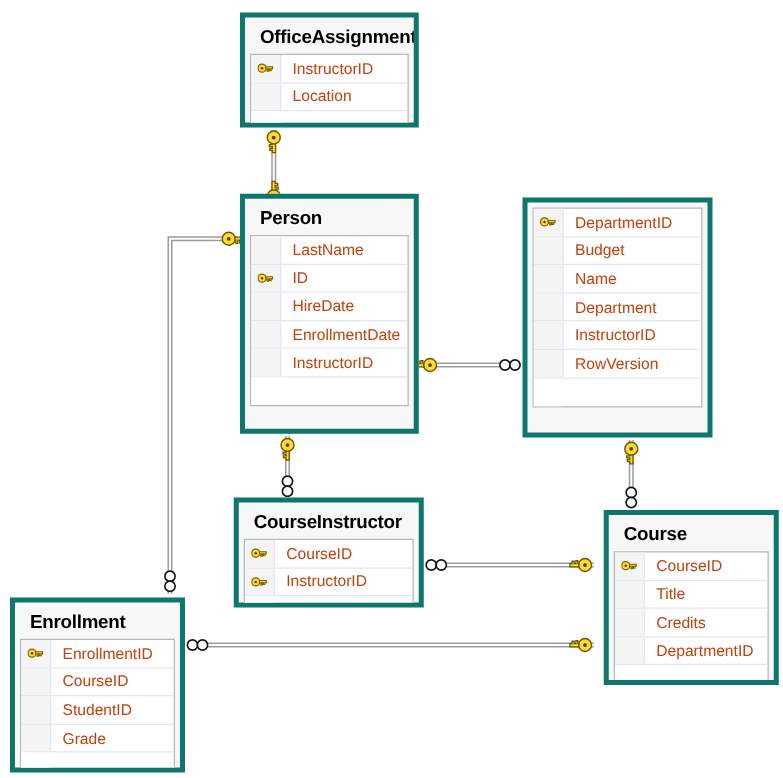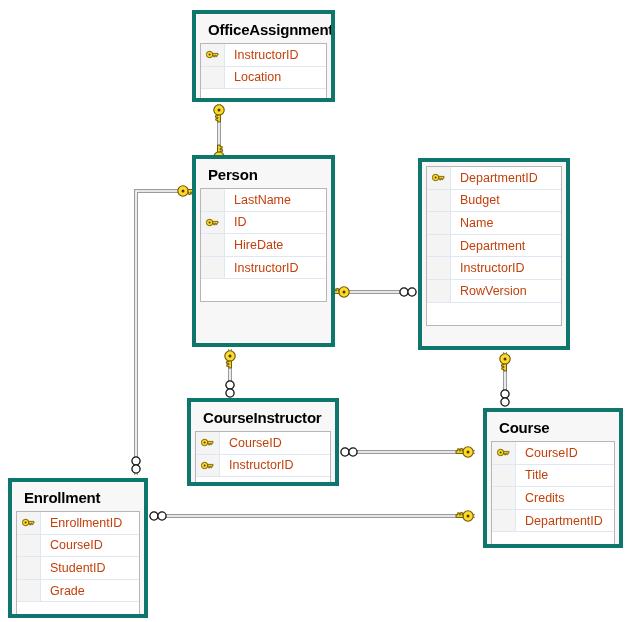--- a/index.html
+++ b/index.html
@@ -205,20 +205,24 @@
           </svg>
         </span>
         <span class="fname">ID</span>
       </div>
       <div class="row">
         <span class="gutter"></span>
         <span class="fname">HireDate</span>
       </div>
       <div class="row">
         <span class="gutter"></span>
+        <span class="fname">EnrollmentDate</span>
+      </div>
+      <div class="row">
+        <span class="gutter"></span>
         <span class="fname">InstructorID</span>
       </div>
       <div class="row blank">
         <span class="gutter"></span>
         <span class="fname"></span>
       </div>
     </div>
   </div>
 
   <div class="table" style="left:418px;top:158px;width:152px;height:192px;">

